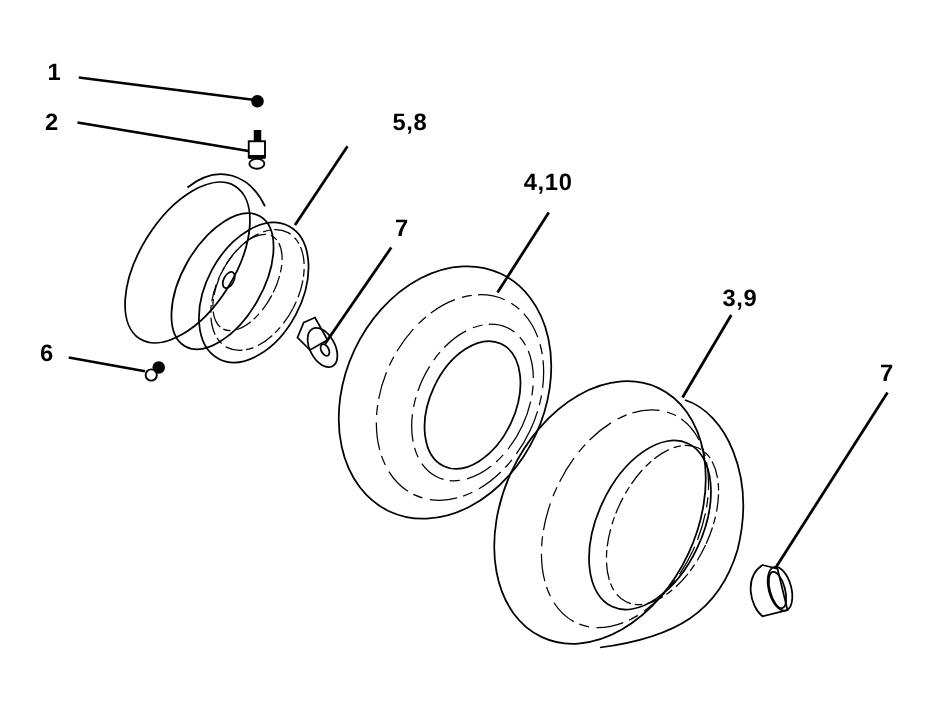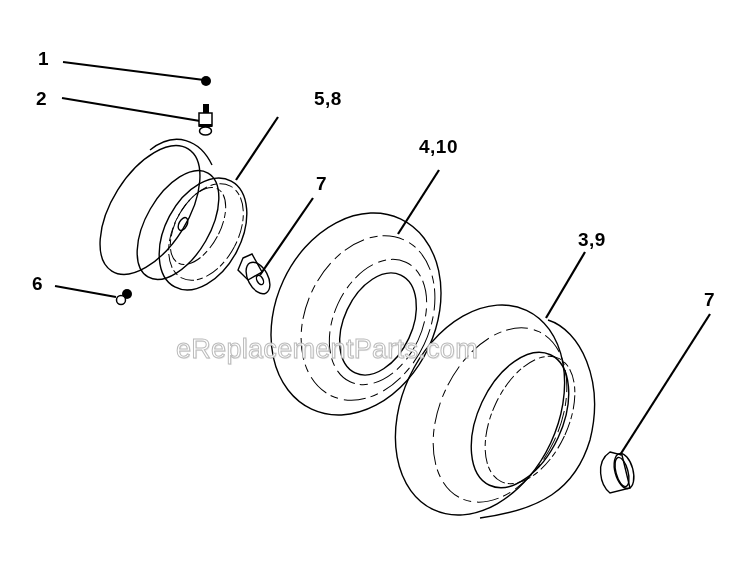--- a/index.html
+++ b/index.html
@@ -105,14 +105,13 @@
   
   <div class="callout" style="left:38px; top:49px;">1</div>
   <div class="callout" style="left:36px; top:89px;">2</div>
   <div class="callout" style="left:268px; top:89px;margin-left:46px;">5,8</div>
   <div class="callout" style="left:316px; top:174px;">7</div>
   <div class="callout" style="left:419px; top:137px;">4,10</div>
   <div class="callout" style="left:578px; top:230px;">3,9</div>
   <div class="callout" style="left:32px; top:274px;">6</div>
   <div class="callout" style="left:704px; top:290px;">7</div>
 
-  <div class="watermark">eReplacementParts.com</div>
 </div>
 
 </body></html>

